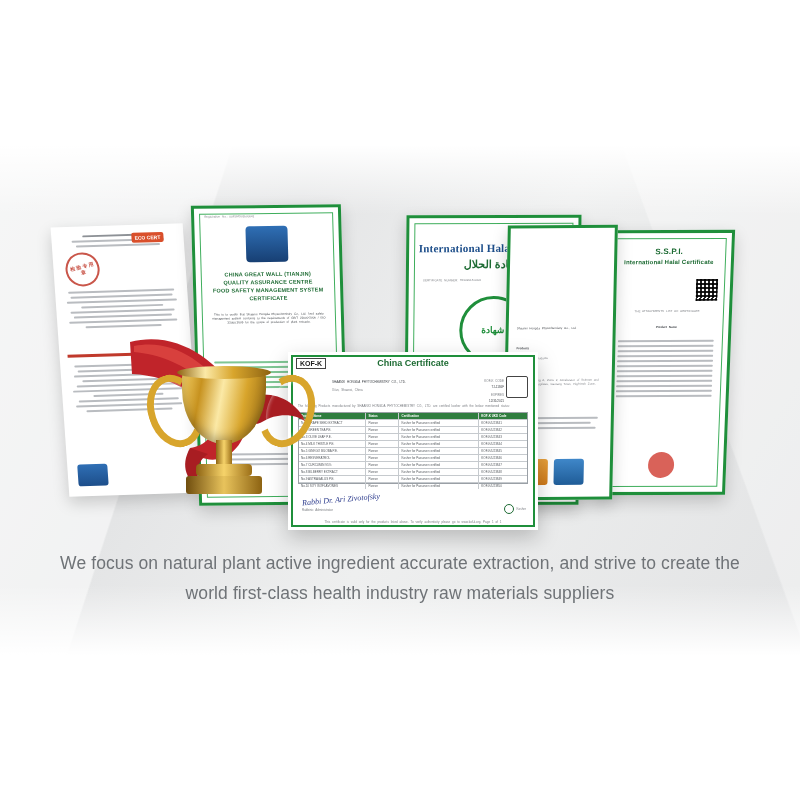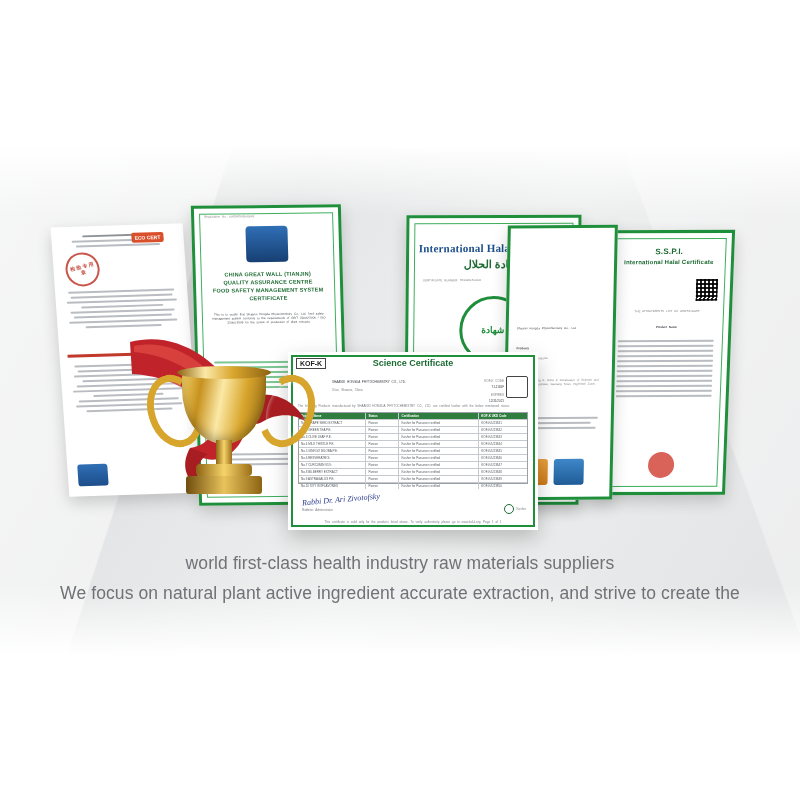--- a/index.html
+++ b/index.html
@@ -333,21 +333,21 @@
         <div class="ln" style="width:100%"></div>
           <div class="ln" style="width:100%"></div>
       </div>
       <div style="position:absolute;left:50%;transform:translateX(-50%);bottom:14px;width:26px;height:26px;border-radius:50%;background:#cf3b2f;opacity:.8;"></div>
     </div>
   </div>
 
   <div class="cert" id="cert-kosher">
     <div class="kosher-border"></div>
     <div class="kofk">KOF-K</div>
-    <div class="kosher-title">Science Certificate</div>
+    <div class="kosher-title">China Certificate</div>
     <div class="micro microdark" style="position:absolute;left:44px;top:28px;width:130px;">SHAANXI HONGDA PHYTOCHEMISTRY CO., LTD.</div>
     <div class="micro" style="position:absolute;left:44px;top:36px;width:130px;">Xi'an, Shaanxi, China</div>
     <div class="micro" style="position:absolute;right:34px;top:27px;">KOF-K CODE</div>
     <div class="micro microdark" style="position:absolute;right:34px;top:33px;">TJ-1136F</div>
     <div class="micro" style="position:absolute;right:34px;top:41px;">EXPIRES</div>
     <div class="micro microdark" style="position:absolute;right:34px;top:47px;">12/31/2021</div>
     <div style="position:absolute;right:10px;top:24px;width:20px;height:20px;border:1px solid #444;border-radius:2px;"></div>
     <div class="micro" style="position:absolute;left:10px;right:10px;top:52px;">The following Products manufactured by SHAANXI HONGDA PHYTOCHEMISTRY CO., LTD. are certified kosher with the below mentioned status:</div>
 
     <div class="tbl">
@@ -438,17 +438,17 @@
     <div class="handle l"></div>
     <div class="handle r"></div>
     <div class="cup"></div>
     <div class="cup-rim"></div>
     <div class="stem"></div>
     <div class="base1"></div>
     <div class="base2"></div>
   </div>
 
   <div class="caption">
+    <div>We focus on natural plant active ingredient accurate extraction, and strive to create the</div>
     <div>world first-class health industry raw materials suppliers</div>
-    <div>We focus on natural plant active ingredient accurate extraction, and strive to create the</div>
   </div>
 
 </div>
 
 </body></html>

